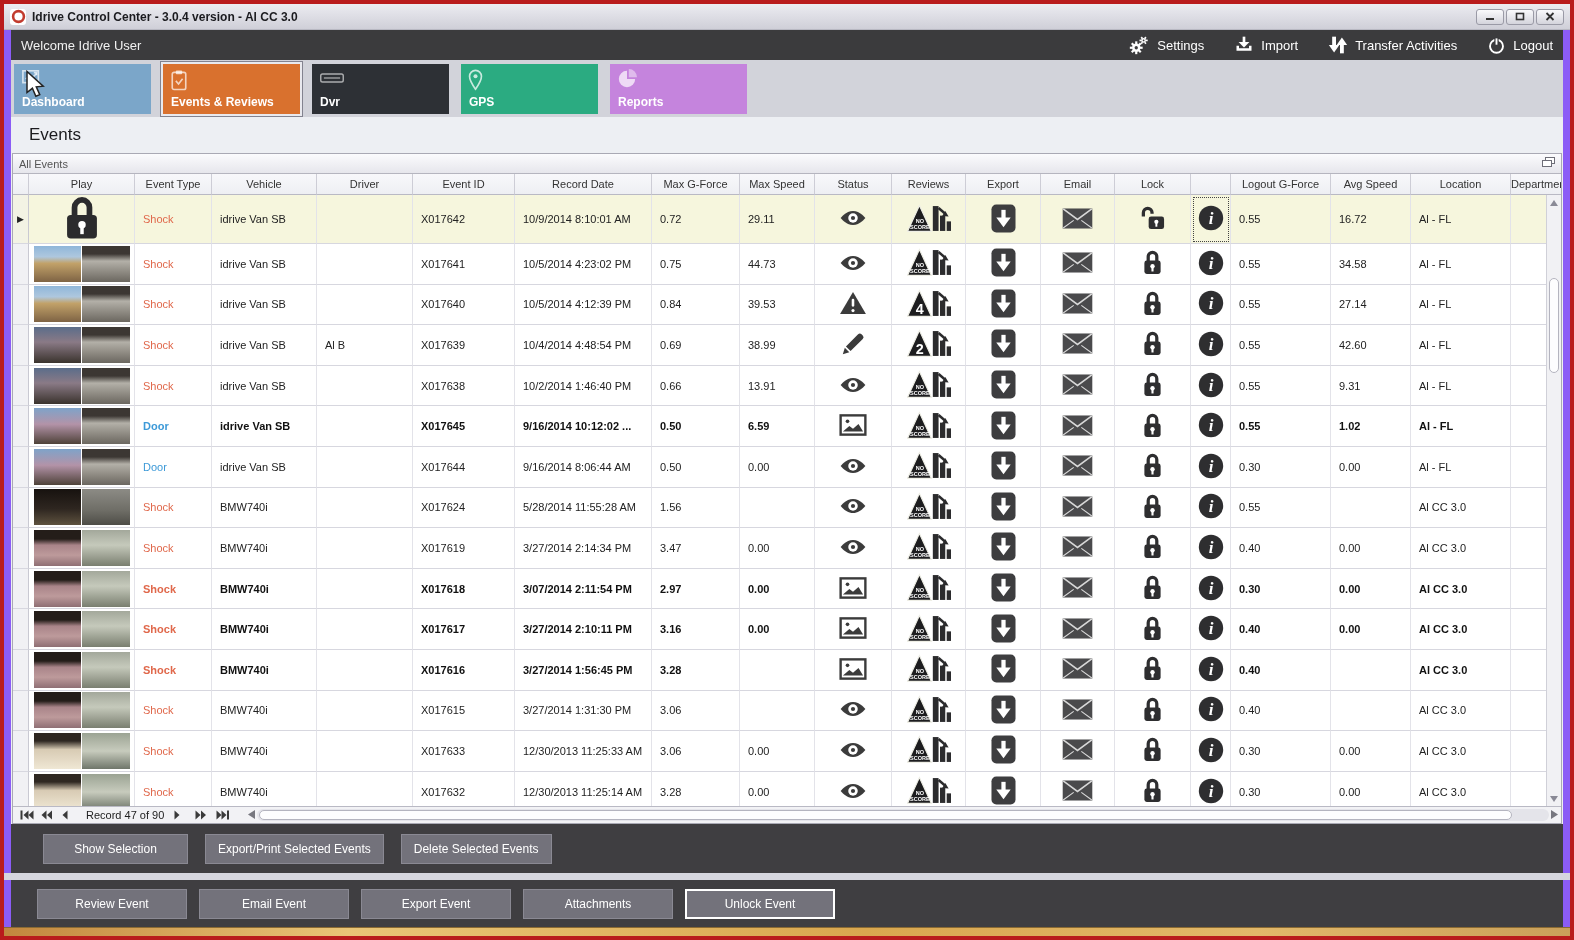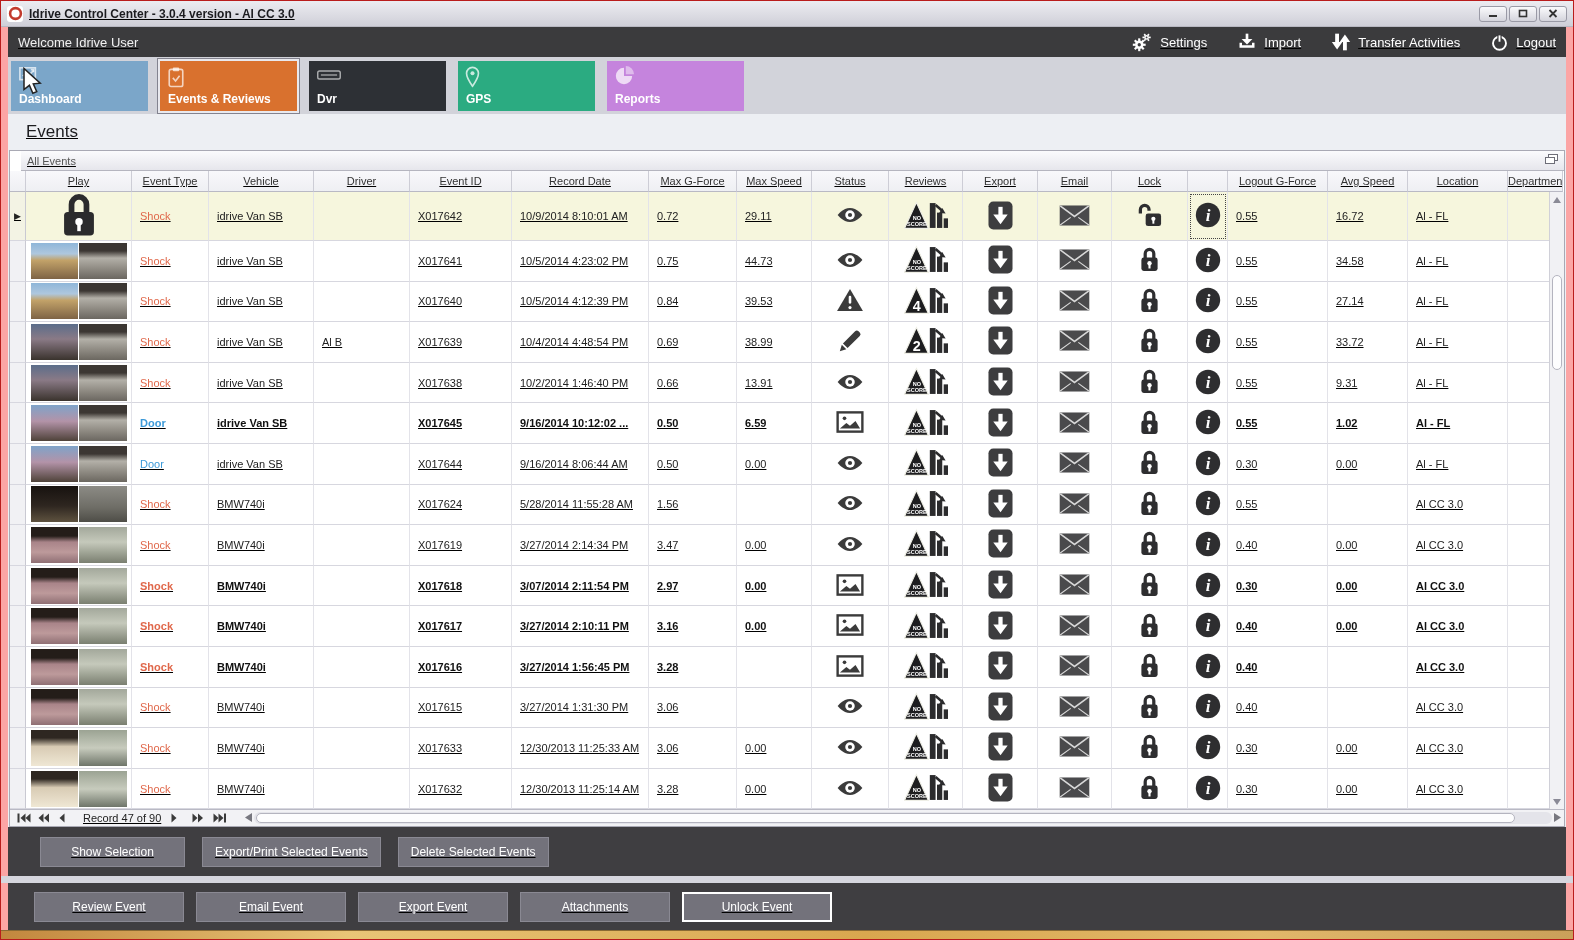--- a/index.html
+++ b/index.html
@@ -1,17 +1,17 @@
 <!DOCTYPE html>
 <html><head>
 <meta charset="utf-8">
 <style>
   * { margin:0; padding:0; box-sizing:border-box; }
   html,body { width:1574px; height:940px; font-family:"Liberation Sans", sans-serif; background:#9a9aa2; }
-  .window { width:1574px; height:940px; background:#fca5a5; border:1px solid #b91c1c; display:flex; flex-direction:column; overflow:hidden;text-decoration:underline; }
+  .window { width:1574px; height:940px; background:#8b5cf6; border:4px solid #b91c1c; display:flex; flex-direction:column; overflow:hidden; }
 
   
   .titlebar { height:26px; flex:0 0 26px; background:linear-gradient(180deg,#ececf1,#cfcfd8); display:flex; align-items:center; padding:0 6px; border-bottom:1px solid #b8b8c2; }
   .app-icon { width:16px; height:16px; background:#fff; border-radius:3px; display:inline-flex; align-items:center; justify-content:center; margin-right:6px; }
   .title-text { font-size:12px; font-weight:700; color:#1b1b1f; flex:1; }
   .win-btns { display:flex; gap:2px; }
   .win-btn { width:28px; height:16px; background:linear-gradient(180deg,#fafafc,#d4d4dc); border:1px solid #9a9aa6; border-radius:3px; display:inline-flex; align-items:center; justify-content:center; cursor:default; }
 
   
   .welcomebar { height:30px; flex:0 0 30px; background:#3b3b3d; margin:0 7px; display:flex; align-items:center; color:#fff; padding:0 10px; }
@@ -24,21 +24,21 @@
   .tab { width:137px; height:50px; position:relative; color:#fff; cursor:default; }
   .tab.selected { box-shadow:0 0 0 2px #e9e9ee, 0 0 0 3px #83838f; }
   .ticon { position:absolute; top:5px; left:7px; }
   .tlabel { position:absolute; bottom:5px; left:8px; font-size:12px; font-weight:700; white-space:nowrap; }
   .cursor-arrow { position:absolute; top:10px; left:14px; z-index:5; }
 
   
   .content { margin:0 7px; background:#edeff3; flex:1; display:flex; flex-direction:column; overflow:hidden; }
   .heading { height:36px; flex:0 0 36px; font-size:17px; color:#1c1c1f; display:flex; align-items:center; padding-left:18px; }
   .grid-frame { margin:0 1px; border:1px solid #a9a9b4; flex:1; display:flex; flex-direction:column; background:#fff; overflow:hidden; }
-  .panelbar { height:20px; flex:0 0 20px; background:linear-gradient(180deg,#fbfbfd,#e6e6ec); border-bottom:1px solid #b5b5bf; display:flex; align-items:center; font-size:11px; color:#555; padding:0 6px;margin-left:11px; }
+  .panelbar { height:20px; flex:0 0 20px; background:linear-gradient(180deg,#fbfbfd,#e6e6ec); border-bottom:1px solid #b5b5bf; display:flex; align-items:center; font-size:11px; color:#555; padding:0 6px; }
   .panelbar .ptitle { flex:1; }
 
   .grid-area { position:relative; flex:1; overflow:hidden; background:#fff; }
   table.grid { border-collapse:separate; border-spacing:0; table-layout:fixed; width:1553px; font-size:11px; color:#222; }
   table.grid th { height:21px; background:linear-gradient(180deg,#f8f8fb,#eeeff3); border-right:1px solid #cdcdd6; border-bottom:1px solid #b9b9c4; font-weight:400; font-size:11px; color:#333; overflow:hidden; white-space:nowrap; }
   table.grid td { height:40.6px; border-right:1px solid #e3e3e9; border-bottom:1px solid #d7d7df; overflow:hidden; white-space:nowrap; padding:0 8px; vertical-align:middle; background:#fff; }
   table.grid td.c { text-align:center; padding:0; }
   table.grid td.r { text-align:left; }
   table.grid td.ind { background:#f1f1f4; border-right:1px solid #c9c9d2; padding:0; text-align:center; font-size:9px; color:#222; }
   tr.bold td { font-weight:700; color:#111; }
@@ -543,21 +543,21 @@
                       <rect x="9.9" y="19" width="2.2" height="4.4" fill="#fff"></rect>
                     </svg>
                   </span></td>
                 <td class="c"><span class="icn">
                     <svg width="26" height="26" viewBox="0 0 26 26">
                       <circle cx="13" cy="13" r="12.2" fill="#2e2e30"></circle>
                       <text x="13" y="19" text-anchor="middle" font-family="Liberation Serif, serif" font-style="italic" font-weight="700" font-size="17" fill="#fff">i</text>
                     </svg>
                   </span></td>
                 <td class="r">0.55</td>
-                <td class="r">33.72</td>
+                <td class="r">42.60</td>
                 <td>Al - FL</td>
                 <td></td>
               </tr>
               <tr>
                 <td class="ind"></td>
                 <td class="c">
                   <div class="thumb outc">
                     <div class="l"></div>
                     <div class="r"></div>
                   </div>

